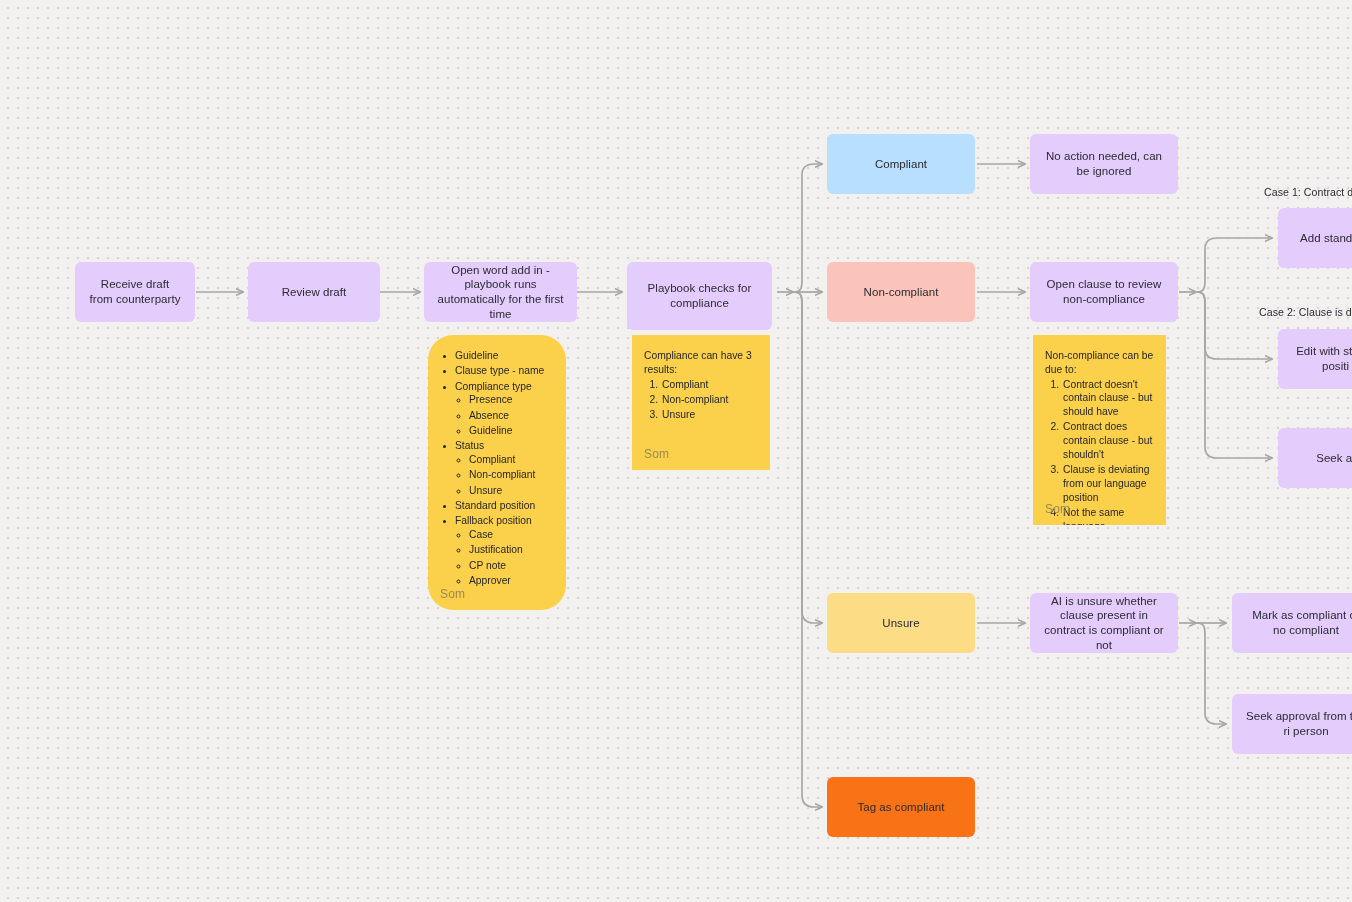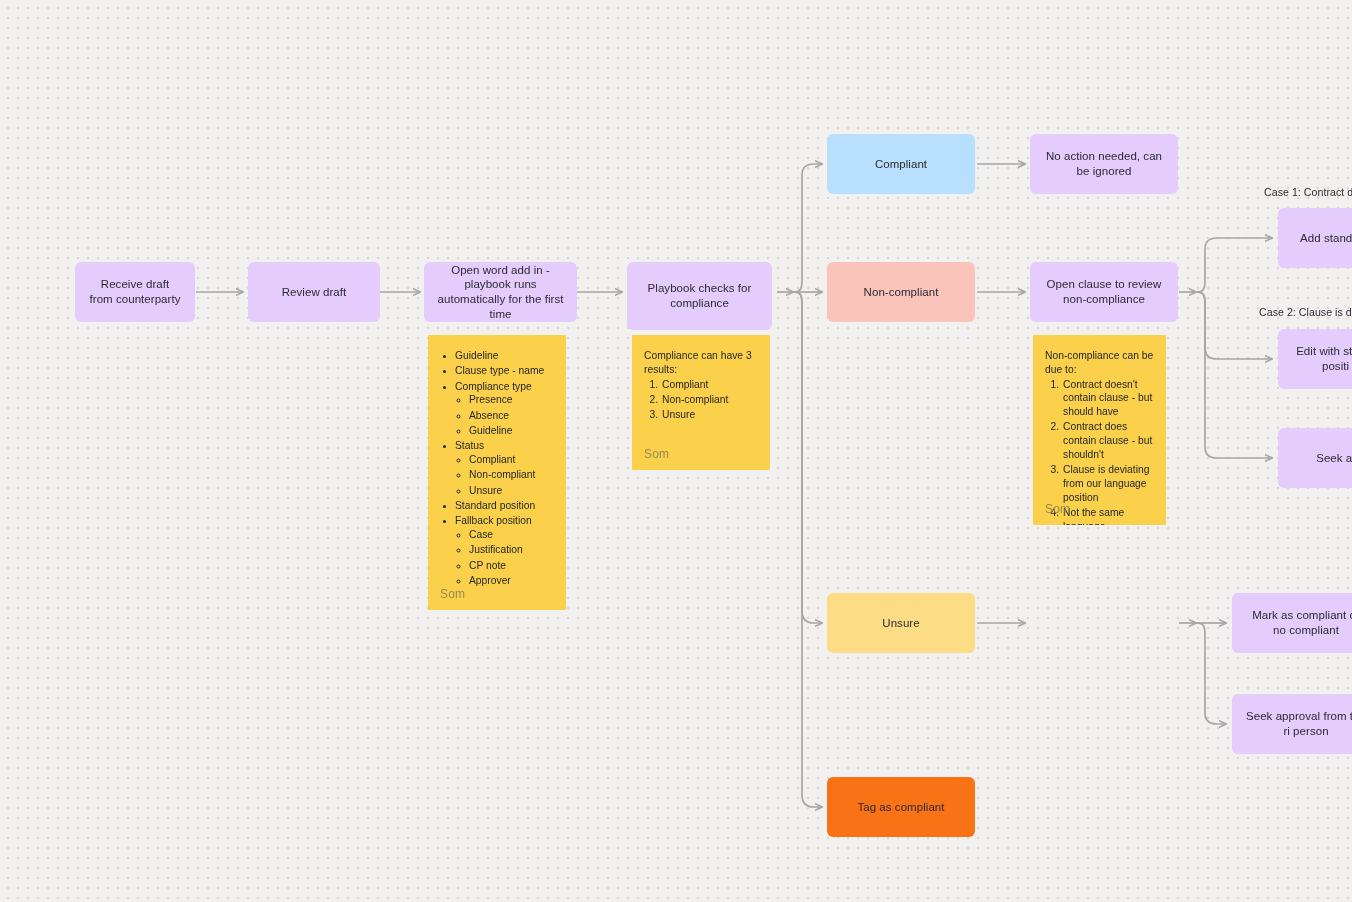--- a/index.html
+++ b/index.html
@@ -163,20 +163,23 @@
   </div>
 
   <div class="node" style="left:1030px; top:134px; width:148px; height:60px; background:#e4ccfc;">
     <span>No action needed, can be ignored</span>
   </div>
 
   <div class="node" style="left:1030px; top:262px; width:148px; height:60px; background:#e4ccfc;">
     <span>Open clause to review non-compliance</span>
   </div>
 
+  <div class="node" style="left:1030px; top:593px; width:148px; height:60px; background:#e4ccfc;">
+    <span>AI is unsure whether clause present in contract is compliant or not</span>
+  </div>
 
   <div class="node" style="left:1278px; top:208px; width:148px; height:60px; background:#e4ccfc;">
     <span>Add standard p cont</span>
   </div>
 
   <div class="node" style="left:1278px; top:329px; width:148px; height:60px; background:#e4ccfc;">
     <span>Edit with stan fallback positi appro</span>
   </div>
 
   <div class="node" style="left:1278px; top:428px; width:148px; height:60px; background:#e4ccfc;">
@@ -187,21 +190,21 @@
     <span>Mark as compliant or no compliant</span>
   </div>
 
   <div class="node" style="left:1232px; top:694px; width:148px; height:60px; background:#e4ccfc;">
     <span>Seek approval from the ri person</span>
   </div>
 
   <div class="case-label" style="left:1264px; top:186px;">Case 1: Contract do</div>
   <div class="case-label" style="left:1259px; top:306px;">Case 2: Clause is de</div>
 
-  <div class="note" style="left:428px; top:335px; width:138px; height:275px;">
+  <div class="note" style="left:428px; top:335px; width:138px; height:275px;border-radius:25px;">
     <ul>
       <li>
         <span>Guideline</span>
       </li>
       <li>
         <span>Clause type - name</span>
       </li>
       <li>
         <span>Compliance type</span>
         <ul>

